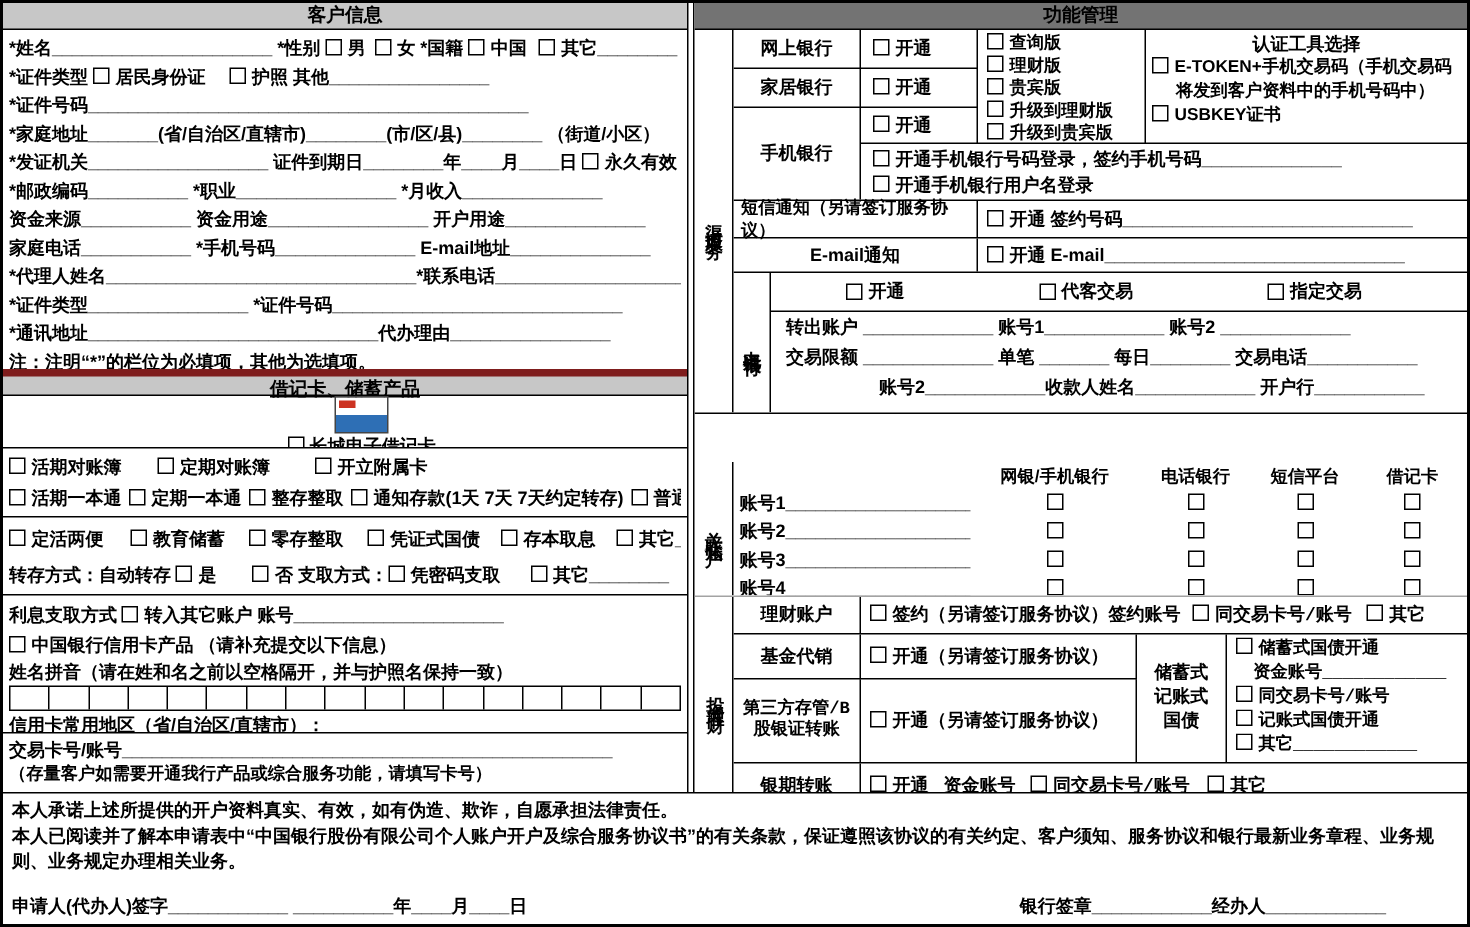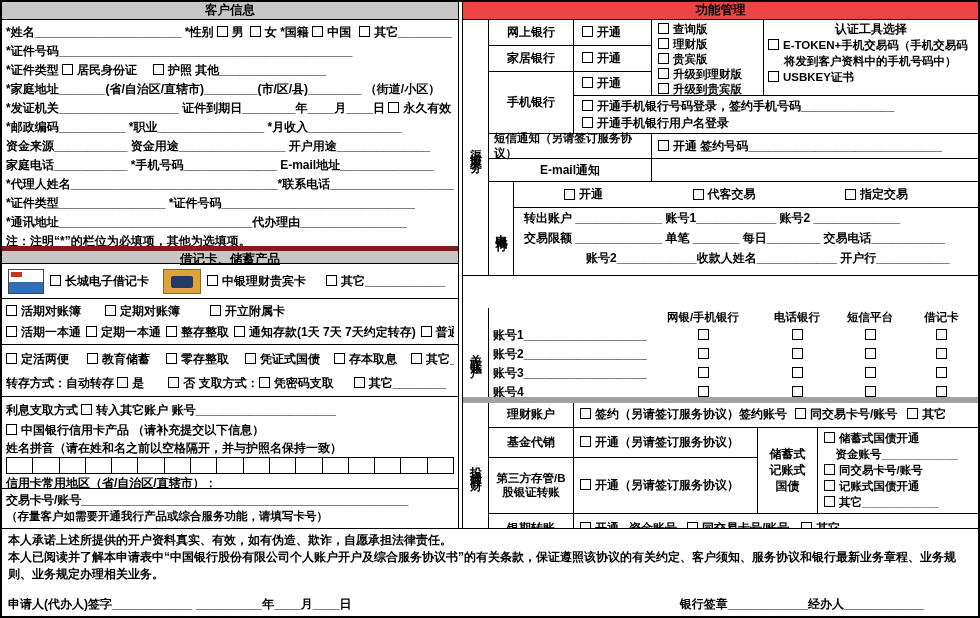--- a/index.html
+++ b/index.html
@@ -18,21 +18,21 @@
   .bt{border-top:5px solid #7f1d1d;text-decoration:underline;}
   .line{white-space:nowrap;overflow:hidden;}
   .t{display:inline;}
   .cb{display:inline-block;width:11px;height:11px;box-sizing:border-box;border:1.5px solid #000;
       background:#fff;vertical-align:-1px;margin-right:4px;flex:none;}
   .seg{display:inline;}
   
   .cust-body{height:226px;box-sizing:border-box;padding:3px 4px 0 4px;overflow:hidden;}
   .cust-body .line{height:19px;line-height:19px;}
   
-  .prod-card-row{height:35px;box-sizing:border-box;border-bottom:1px solid #000;display:flex;align-items:center;padding-left:6px;}
+  .prod-card-row{height:35px;box-sizing:border-box;border-bottom:1px solid #000;display:flex;align-items:center;padding-left:22px;flex-direction:column;}
   .card-icon{display:inline-block;box-sizing:border-box;position:relative;flex:none;}
   .greatwall-card{width:36px;height:25px;border:1px solid #444;
       background:linear-gradient(180deg,#ffffff 0 52%,var(--card1,#2e6fb5) 52% 100%);}
   .greatwall-card::before{content:"";position:absolute;top:2px;left:2px;width:11px;height:5px;background:#cc3322;}
   .wealth-card{width:38px;height:25px;border:1px solid #8a6a20;background:var(--card2,#e2a23b);}
   .wealth-card::before{content:"";position:absolute;top:6px;left:7px;width:22px;height:12px;background:#243a66;border-radius:2px;}
   .pgroup{box-sizing:border-box;border-bottom:1px solid #000;padding:2px 4px;overflow:hidden;}
   .g1{height:46px;} .g1 .line{height:21px;line-height:21px;}
   .g2{height:52px;} .g2 .line{height:24px;line-height:24px;}
   .g3{height:92px;}
@@ -41,21 +41,21 @@
   .pin-grid{display:flex;height:17px;box-sizing:border-box;border:1px solid #000;margin:0 0 1px 0;}
   .pin-cell{flex:1;border-right:1px solid #000;}
   .pin-cell:last-child{border-right:none;}
   .g4{border-bottom:none;flex:1;}
   .g4 .line{height:18px;line-height:18px;}
   .note{font-size:11.5px;line-height:15px;white-space:nowrap;overflow:hidden;}
   
   .block{display:flex;box-sizing:border-box;overflow:hidden;}
   .channel{height:273px;border-bottom:1px solid #000;}
   .linked{height:95px;margin-top:32px;}
-  .invest{height:140px;border-top:6px solid #a3a3a3;}
+  .invest{height:140px;border-top:1px solid #a3a3a3;font-family:Liberation Mono, monospace;}
   .vlabel{width:25px;flex:none;border-right:1px solid #000;writing-mode:vertical-rl;text-orientation:upright;
           display:flex;align-items:center;justify-content:center;letter-spacing:4px;font-size:12px;}
   .ch-content{flex:1;display:flex;flex-direction:column;overflow:hidden;}
   .ch-grid{display:grid;grid-template-columns:85px 78px 112px 1fr;grid-template-rows:26px 26px 24px 37px;
            border-bottom:1px solid #000;flex:none;}
   .cell{box-sizing:border-box;overflow:hidden;}
   .cell.lbl{display:flex;align-items:center;justify-content:center;border-right:1px solid #000;border-bottom:1px solid #000;}
   .cell.open{display:flex;align-items:center;padding-left:8px;border-right:1px solid #000;border-bottom:1px solid #000;}
   .r1c1{grid-area:1/1;} .r1c2{grid-area:1/2;} .r2c1{grid-area:2/1;} .r2c2{grid-area:2/2;}
   .mobile-lbl{grid-area:3/1/5/2;border-bottom:none !important;}
@@ -119,22 +119,22 @@
 </head>
 <body>
 
 <div class="form">
   <div class="top">
 
     <div class="left-panel">
       <div class="hbar" style="background: rgb(199, 199, 199);">客户信息</div>
       <div class="cust-body">
         <div class="line"><span class="t">*姓名______________________  *性别 </span><span class="seg"><span class="cb"></span><span class="t">男</span></span><span style="display: inline-block; width: 6px;"></span><span class="seg"><span class="cb"></span><span class="t">女</span></span><span class="t">  *国籍 </span><span class="seg"><span class="cb"></span><span class="t">中国</span></span><span style="display: inline-block; width: 8px;"></span><span class="seg"><span class="cb"></span><span class="t">其它________</span></span></div>
+        <div class="line"><span class="t">*证件类型 </span><span class="seg"><span class="cb"></span><span class="t">居民身份证</span></span><span style="display: inline-block; width: 16px;"></span><span class="seg"><span class="cb"></span><span class="t">护照</span></span><span class="t">  其他________________</span></div>
         <div class="line"><span class="t">*证件号码____________________________________________</span></div>
-        <div class="line"><span class="t">*证件类型 </span><span class="seg"><span class="cb"></span><span class="t">居民身份证</span></span><span style="display: inline-block; width: 16px;"></span><span class="seg"><span class="cb"></span><span class="t">护照</span></span><span class="t">  其他________________</span></div>
         <div class="line"><span class="t">*家庭地址_______(省/自治区/直辖市)________(市/区/县)________ （街道/小区）</span></div>
         <div class="line"><span class="t">*发证机关__________________ 证件到期日________年____月____日 </span><span class="seg"><span class="cb"></span><span class="t">永久有效</span></span></div>
         <div class="line"><span class="t">*邮政编码__________  *职业________________  *月收入______________</span></div>
         <div class="line"><span class="t">资金来源___________  资金用途________________  开户用途______________</span></div>
         <div class="line"><span class="t">家庭电话___________  *手机号码______________  E-mail地址______________</span></div>
         <div class="line"><span class="t">*代理人姓名_______________________________*联系电话_____________________</span></div>
         <div class="line"><span class="t">*证件类型________________ *证件号码_____________________________</span></div>
         <div class="line"><span class="t">*通讯地址_____________________________代办理由________________</span></div>
         <div class="line"><span class="t">注：注明“*”的栏位为必填项，其他为选填项。</span></div>
       </div>
@@ -185,21 +185,21 @@
       </div>
       <div class="pgroup g4">
         <div class="line"><span class="t">交易卡号/账号_________________________________________________</span></div>
         <div class="note">（存量客户如需要开通我行产品或综合服务功能，请填写卡号）</div>
       </div>
     </div>
 
     <div class="gutter"></div>
 
     <div class="right-panel">
-      <div class="hbar" style="background: #ef4444;">功能管理</div>
+      <div class="hbar" style="background: #737373;">功能管理</div>
 
       <div class="block channel">
         <div class="vlabel">渠道服务</div>
         <div class="ch-content">
           <div class="ch-grid">
             <div class="cell lbl r1c1">网上银行</div>
             <div class="cell open r1c2 line">
                 <span class="seg"><span class="cb"></span><span class="t">开通</span></span>
               </div>
             <div class="cell lbl r2c1">家居银行</div>
@@ -228,20 +228,21 @@
               <div class="line"><span class="seg"><span class="cb"></span><span class="t">开通手机银行号码登录，签约手机号码______________</span></span></div>
               <div class="line"><span class="seg"><span class="cb"></span><span class="t">开通手机银行用户名登录</span></span></div>
             </div>
           </div>
           <div class="row sms">
             <div class="rlabel">短信通知（另请签订服务协议）</div>
             <div class="rcontent line"><span class="seg"><span class="cb"></span><span class="t">开通  签约号码_____________________________</span></span></div>
           </div>
           <div class="row email">
             <div class="rlabel">E-mail通知</div>
+            <div class="rcontent line"><span class="seg"><span class="cb"></span><span class="t">开通  E-mail______________________________</span></span></div>
           </div>
           <div class="phone">
             <div class="vlabel2">电话银行</div>
             <div class="phone-content">
               <div class="ptop">
                   <span class="seg">
                     <span class="cb"></span>
                     <span class="t">开通</span>
                   </span>
                   <span class="seg">

